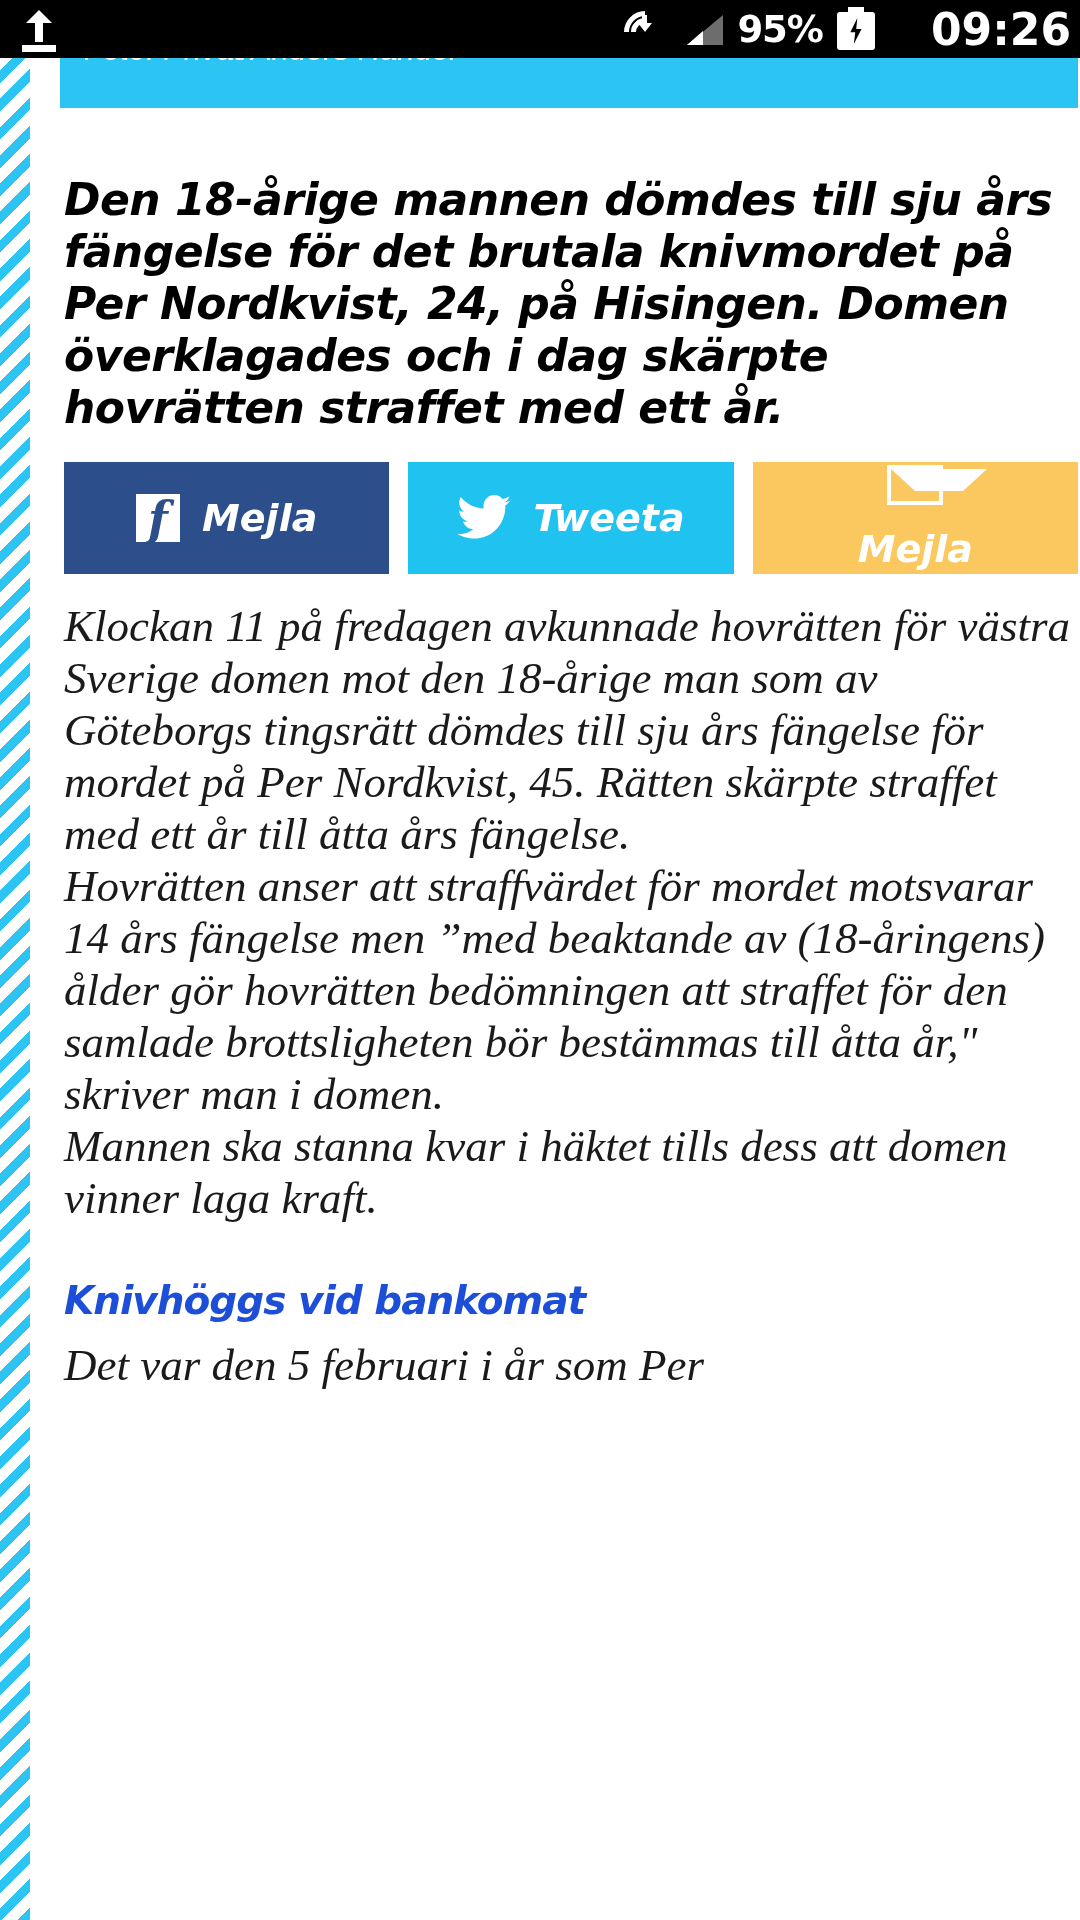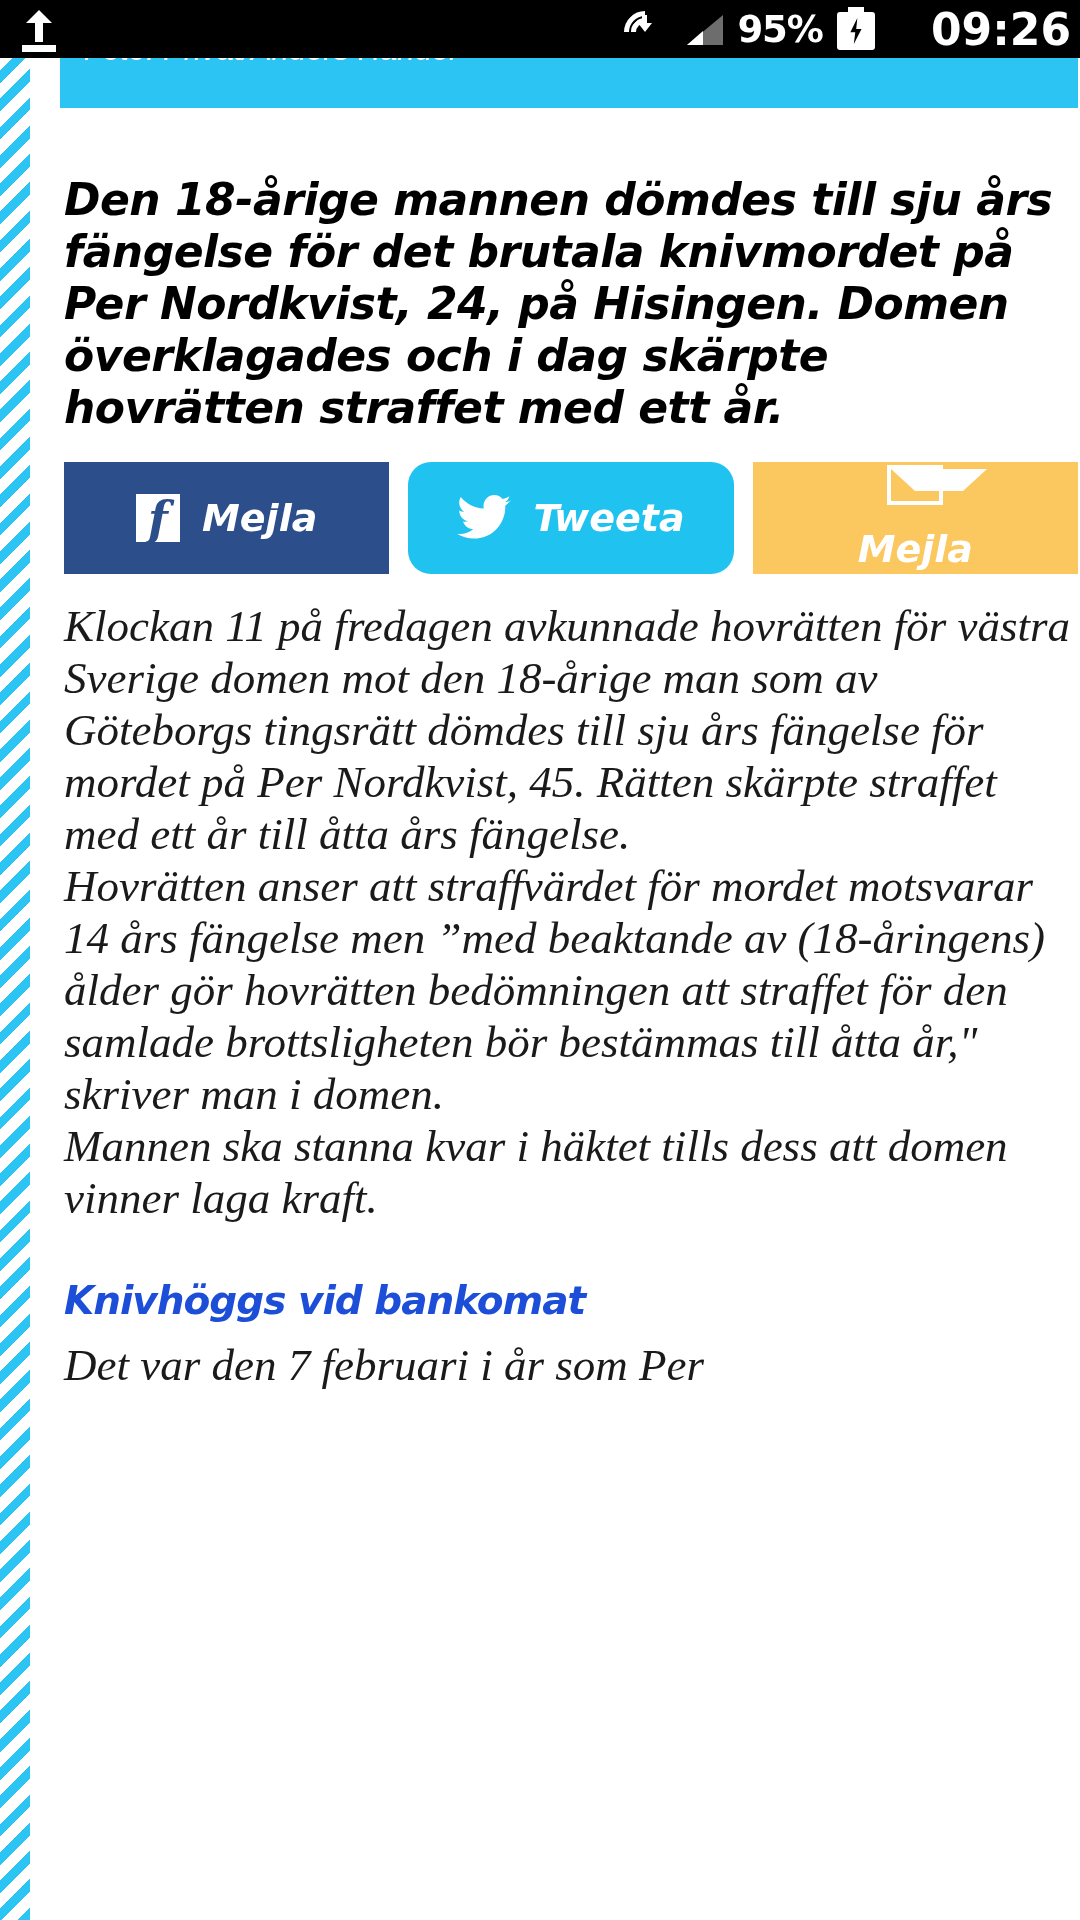--- a/index.html
+++ b/index.html
@@ -213,21 +213,21 @@
     justify-content: center;
     gap: 22px;
     color: #ffffff;
     font-size: 38px;
     font-weight: bold;
     font-family: "DejaVu Sans", sans-serif;
     border: none;
     cursor: pointer;
   }
   .fb { background: #2c4f8c; }
-  .tw { background: #20c2f0; border-radius: 23px; }
+  .tw { background: #20c2f0; }
   .ml { background: #fbc75f; flex-direction: column; }
 
   .fb-glyph {
     width: 44px; height: 48px;
     position: relative;
   }
   .fb-glyph .box {
     position: absolute; left: 0; top: 0;
     width: 44px; height: 48px; background: #ffffff;
   }
@@ -356,17 +356,17 @@
 
     <div class="body-text">
       <p>Klockan 11 på fredagen avkunnade hovrätten för västra Sverige domen mot den 18-årige man som av Göteborgs tingsrätt dömdes till sju års fängelse för mordet på Per Nordkvist, 45. Rätten skärpte straffet med ett år till åtta års fängelse.</p>
       <p>Hovrätten anser att straffvärdet för mordet motsvarar 14 års fängelse men ”med beaktande av (18-åringens) ålder gör hovrätten bedömningen att straffet för den samlade brottsligheten bör bestämmas till åtta år," skriver man i domen.</p>
       <p>Mannen ska stanna kvar i häktet tills dess att domen vinner laga kraft.</p>
     </div>
 
     <div class="subhead">Knivhöggs vid bankomat</div>
 
     <div class="body-text-2">
-      <p>Det var den 7 februari i år som Per</p>
+      <p>Det var den 5 februari i år som Per</p>
     </div>
 
   </div>
 </div>
 
 </body></html>

